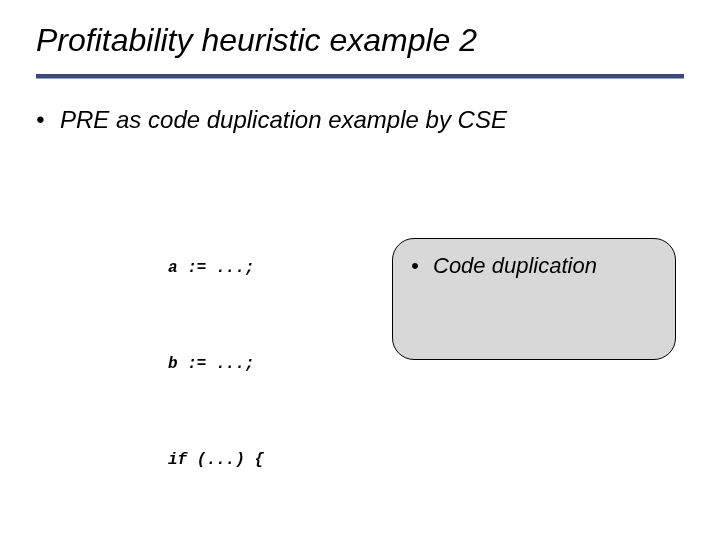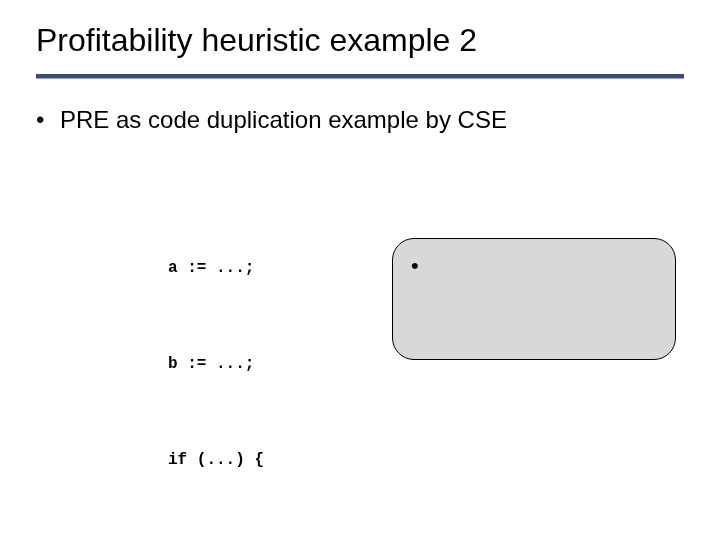--- a/index.html
+++ b/index.html
@@ -10,20 +10,21 @@
     background: #fff;
     font-family: Arial, Helvetica, sans-serif;
     color: #000;
     overflow: hidden;
   }
   .slide {
     position: relative;
     width: 720px;
     height: 540px;
     box-sizing: border-box;
+    font-style: italic;
   }
   .title {
     position: absolute;
     left: 36px;
     top: 22px;
     font-size: 32px;
     font-weight: 400;
     color: #000;
   }
   .rule {
@@ -101,16 +102,17 @@
     
     
     
     
     
   </div>
 
   <div class="callout">
     <div class="callout-row">
       <span class="callout-dot">•</span>
+      <span>Code duplication</span>
     </div>
   </div>
 
 </div>
 
 </body></html>

